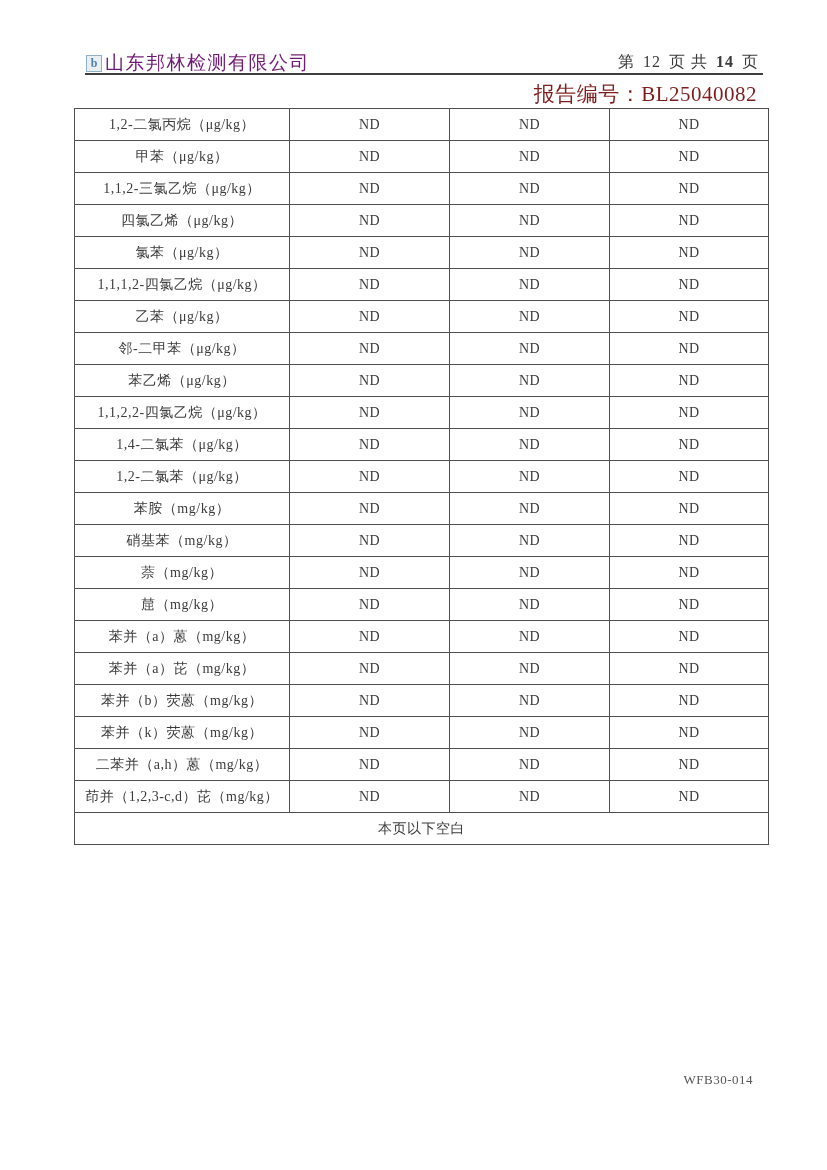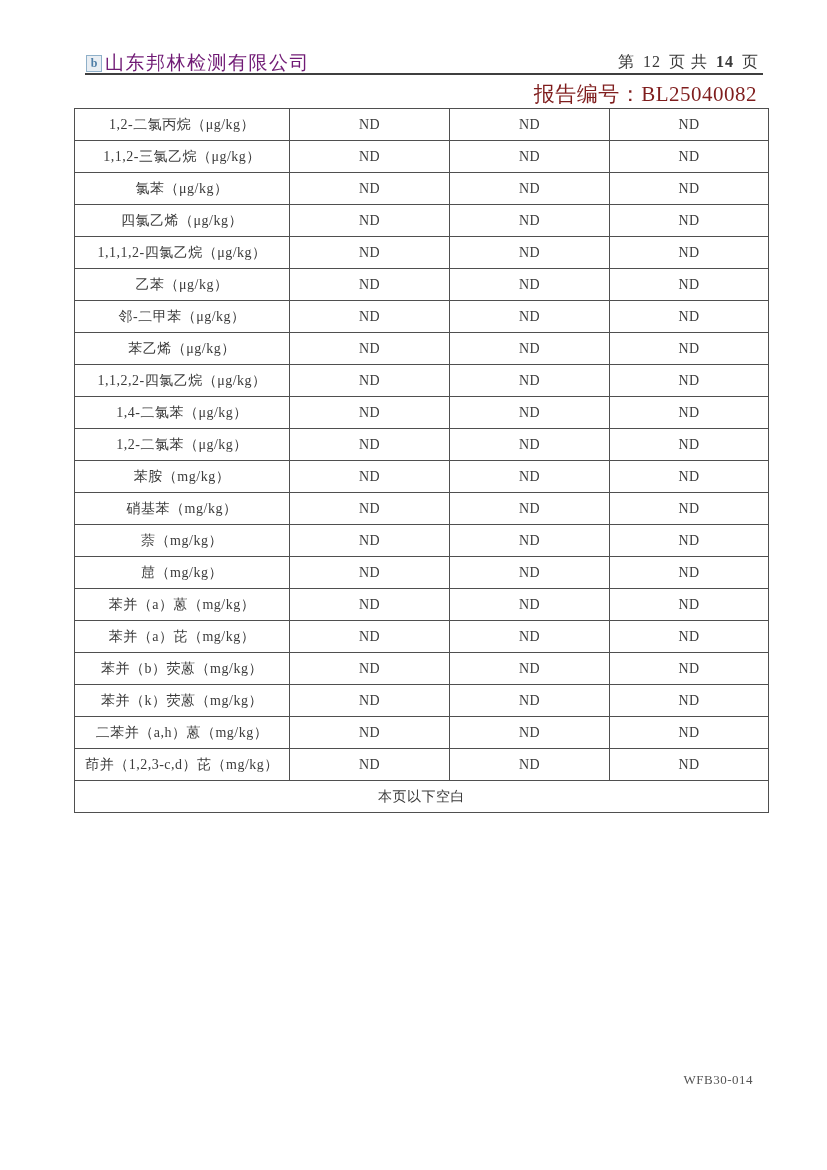--- a/index.html
+++ b/index.html
@@ -114,37 +114,43 @@
         <col class="c-v3">
     </colgroup>
     <tbody>
     <tr>
       <td class="param">1,2-二氯丙烷（μg/kg）</td>
       <td class="nd">ND</td>
       <td class="nd">ND</td>
       <td class="nd">ND</td>
     </tr>
 
+    <tr>
+      <td class="param">甲苯（μg/kg）</td>
+      <td class="nd">ND</td>
+      <td class="nd">ND</td>
+      <td class="nd">ND</td>
+    </tr>
 
     <tr>
       <td class="param">1,1,2-三氯乙烷（μg/kg）</td>
       <td class="nd">ND</td>
       <td class="nd">ND</td>
       <td class="nd">ND</td>
     </tr>
 
     <tr>
+      <td class="param">四氯乙烯（μg/kg）</td>
+      <td class="nd">ND</td>
+      <td class="nd">ND</td>
+      <td class="nd">ND</td>
+    </tr>
+
+    <tr>
       <td class="param">氯苯（μg/kg）</td>
-      <td class="nd">ND</td>
-      <td class="nd">ND</td>
-      <td class="nd">ND</td>
-    </tr>
-
-    <tr>
-      <td class="param">四氯乙烯（μg/kg）</td>
       <td class="nd">ND</td>
       <td class="nd">ND</td>
       <td class="nd">ND</td>
     </tr>
 
     <tr>
       <td class="param">1,1,1,2-四氯乙烷（μg/kg）</td>
       <td class="nd">ND</td>
       <td class="nd">ND</td>
       <td class="nd">ND</td>

